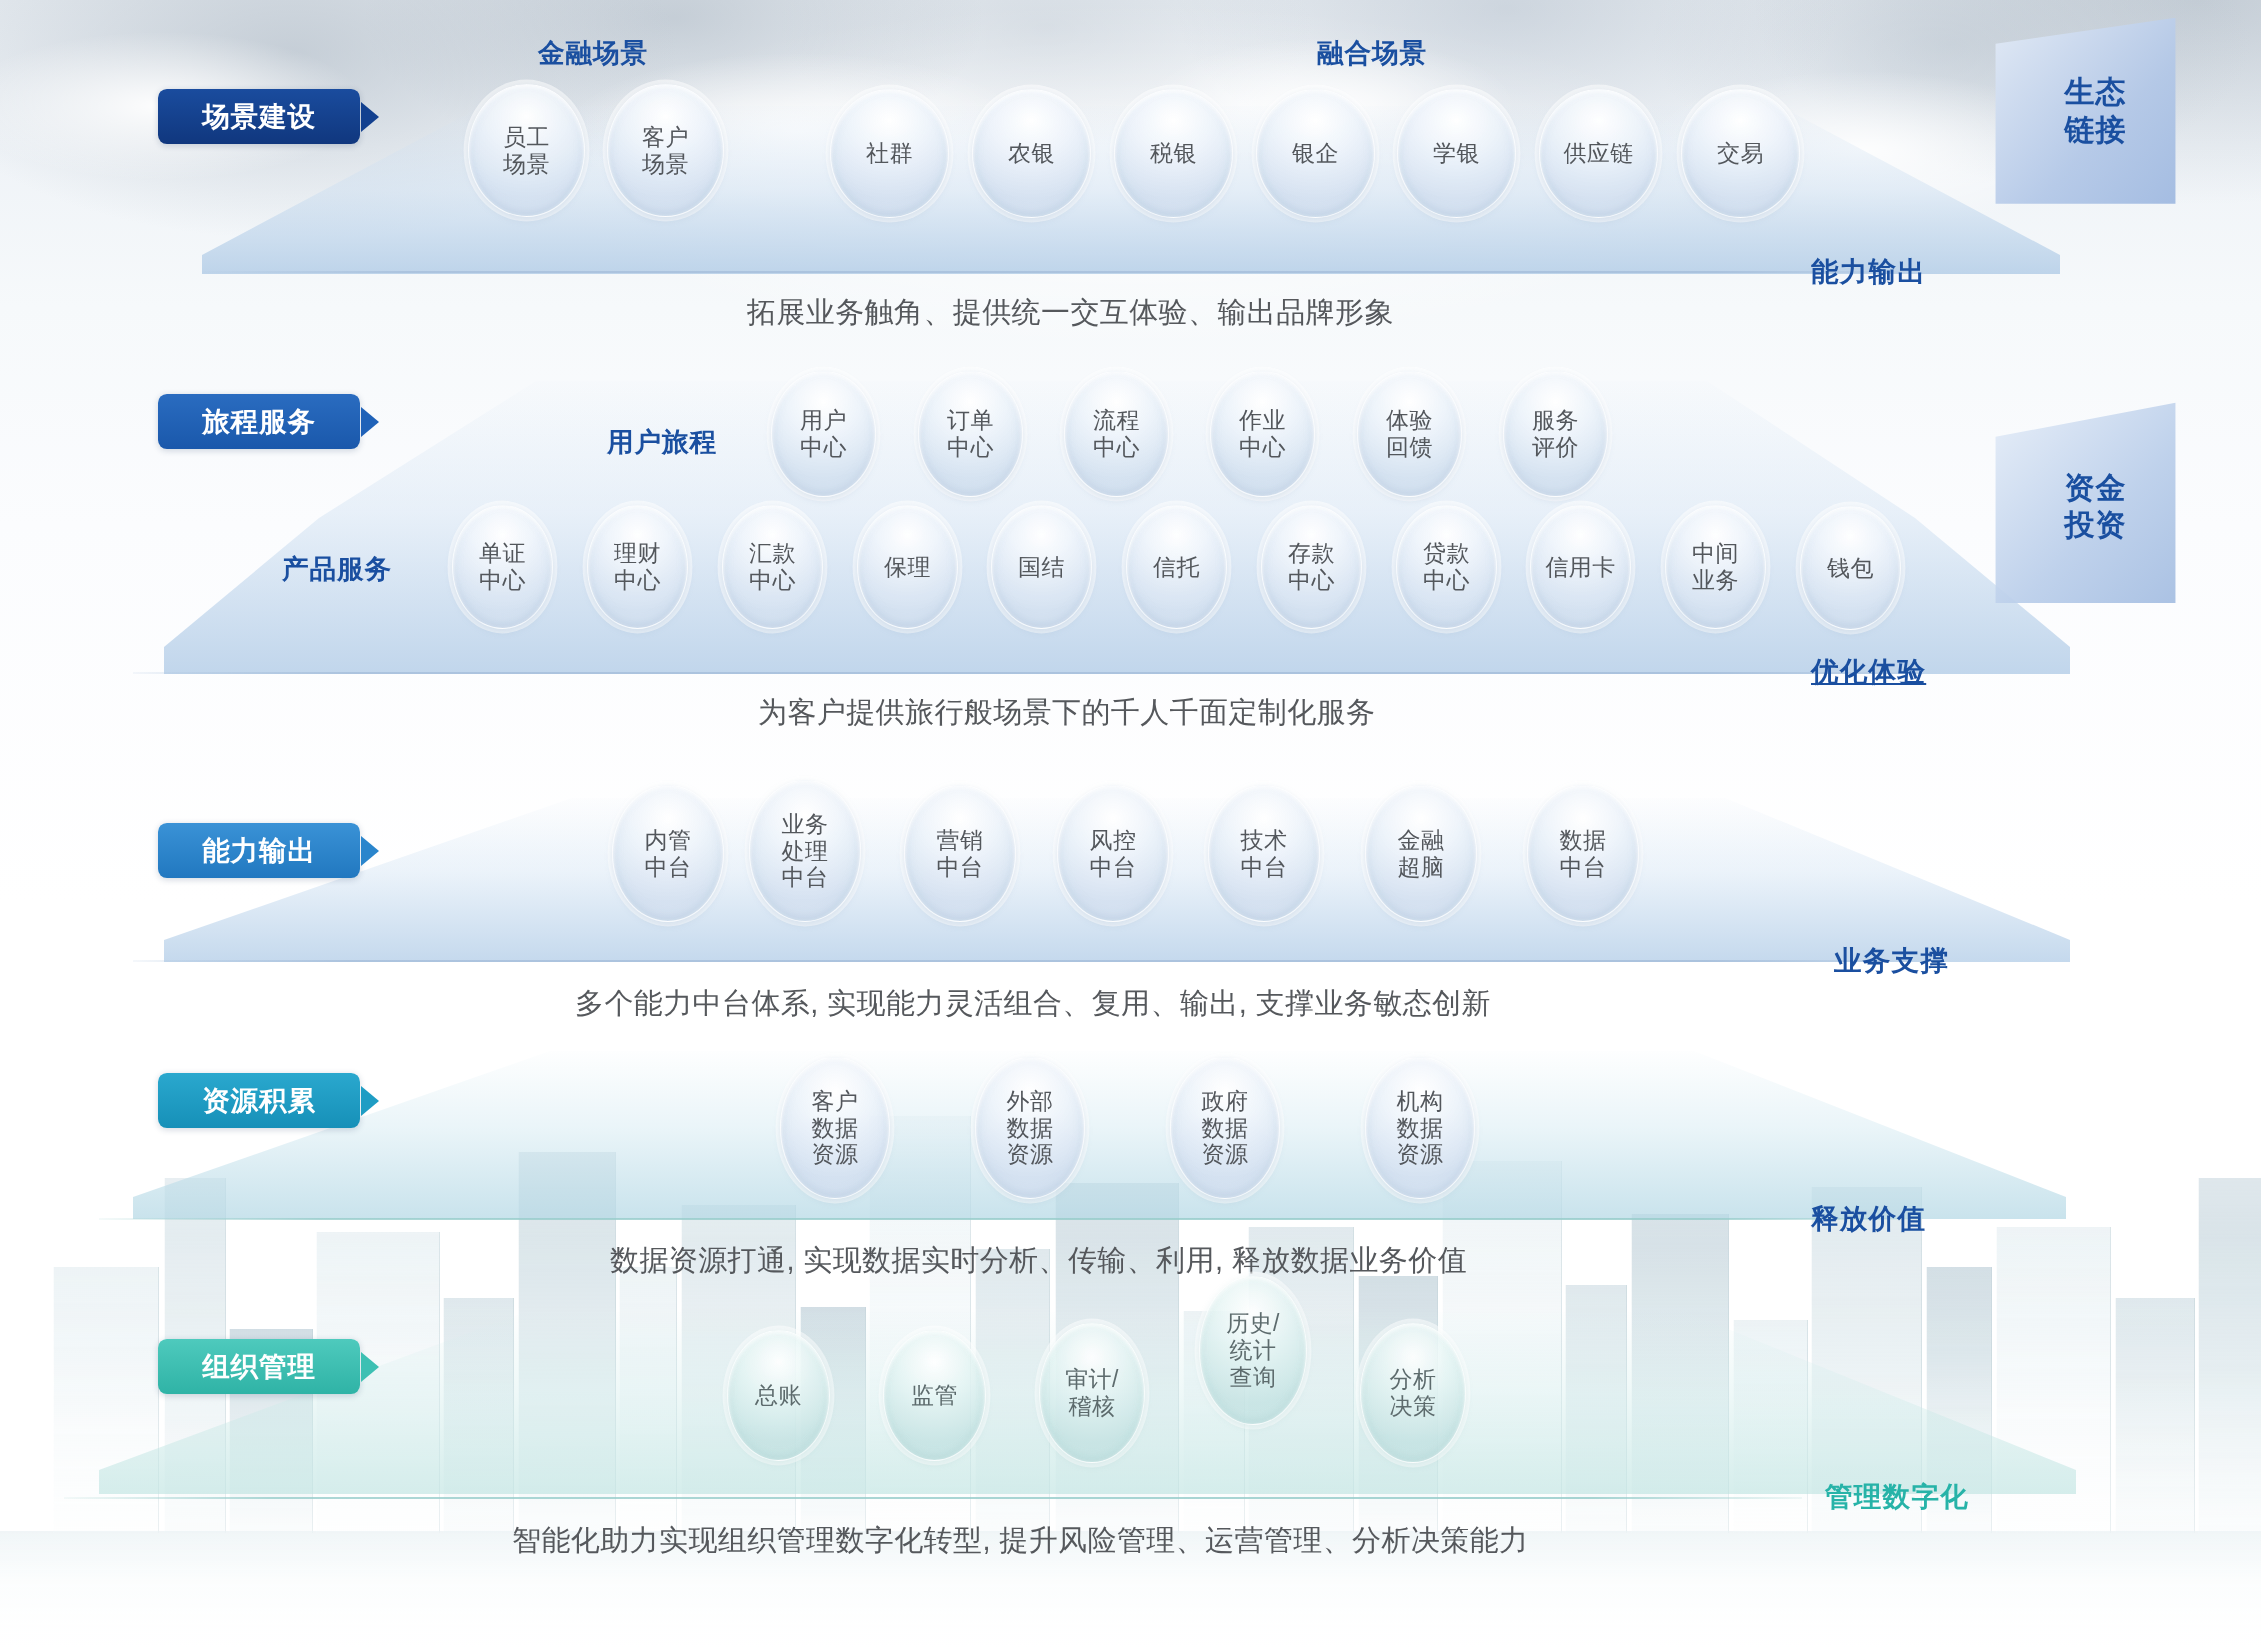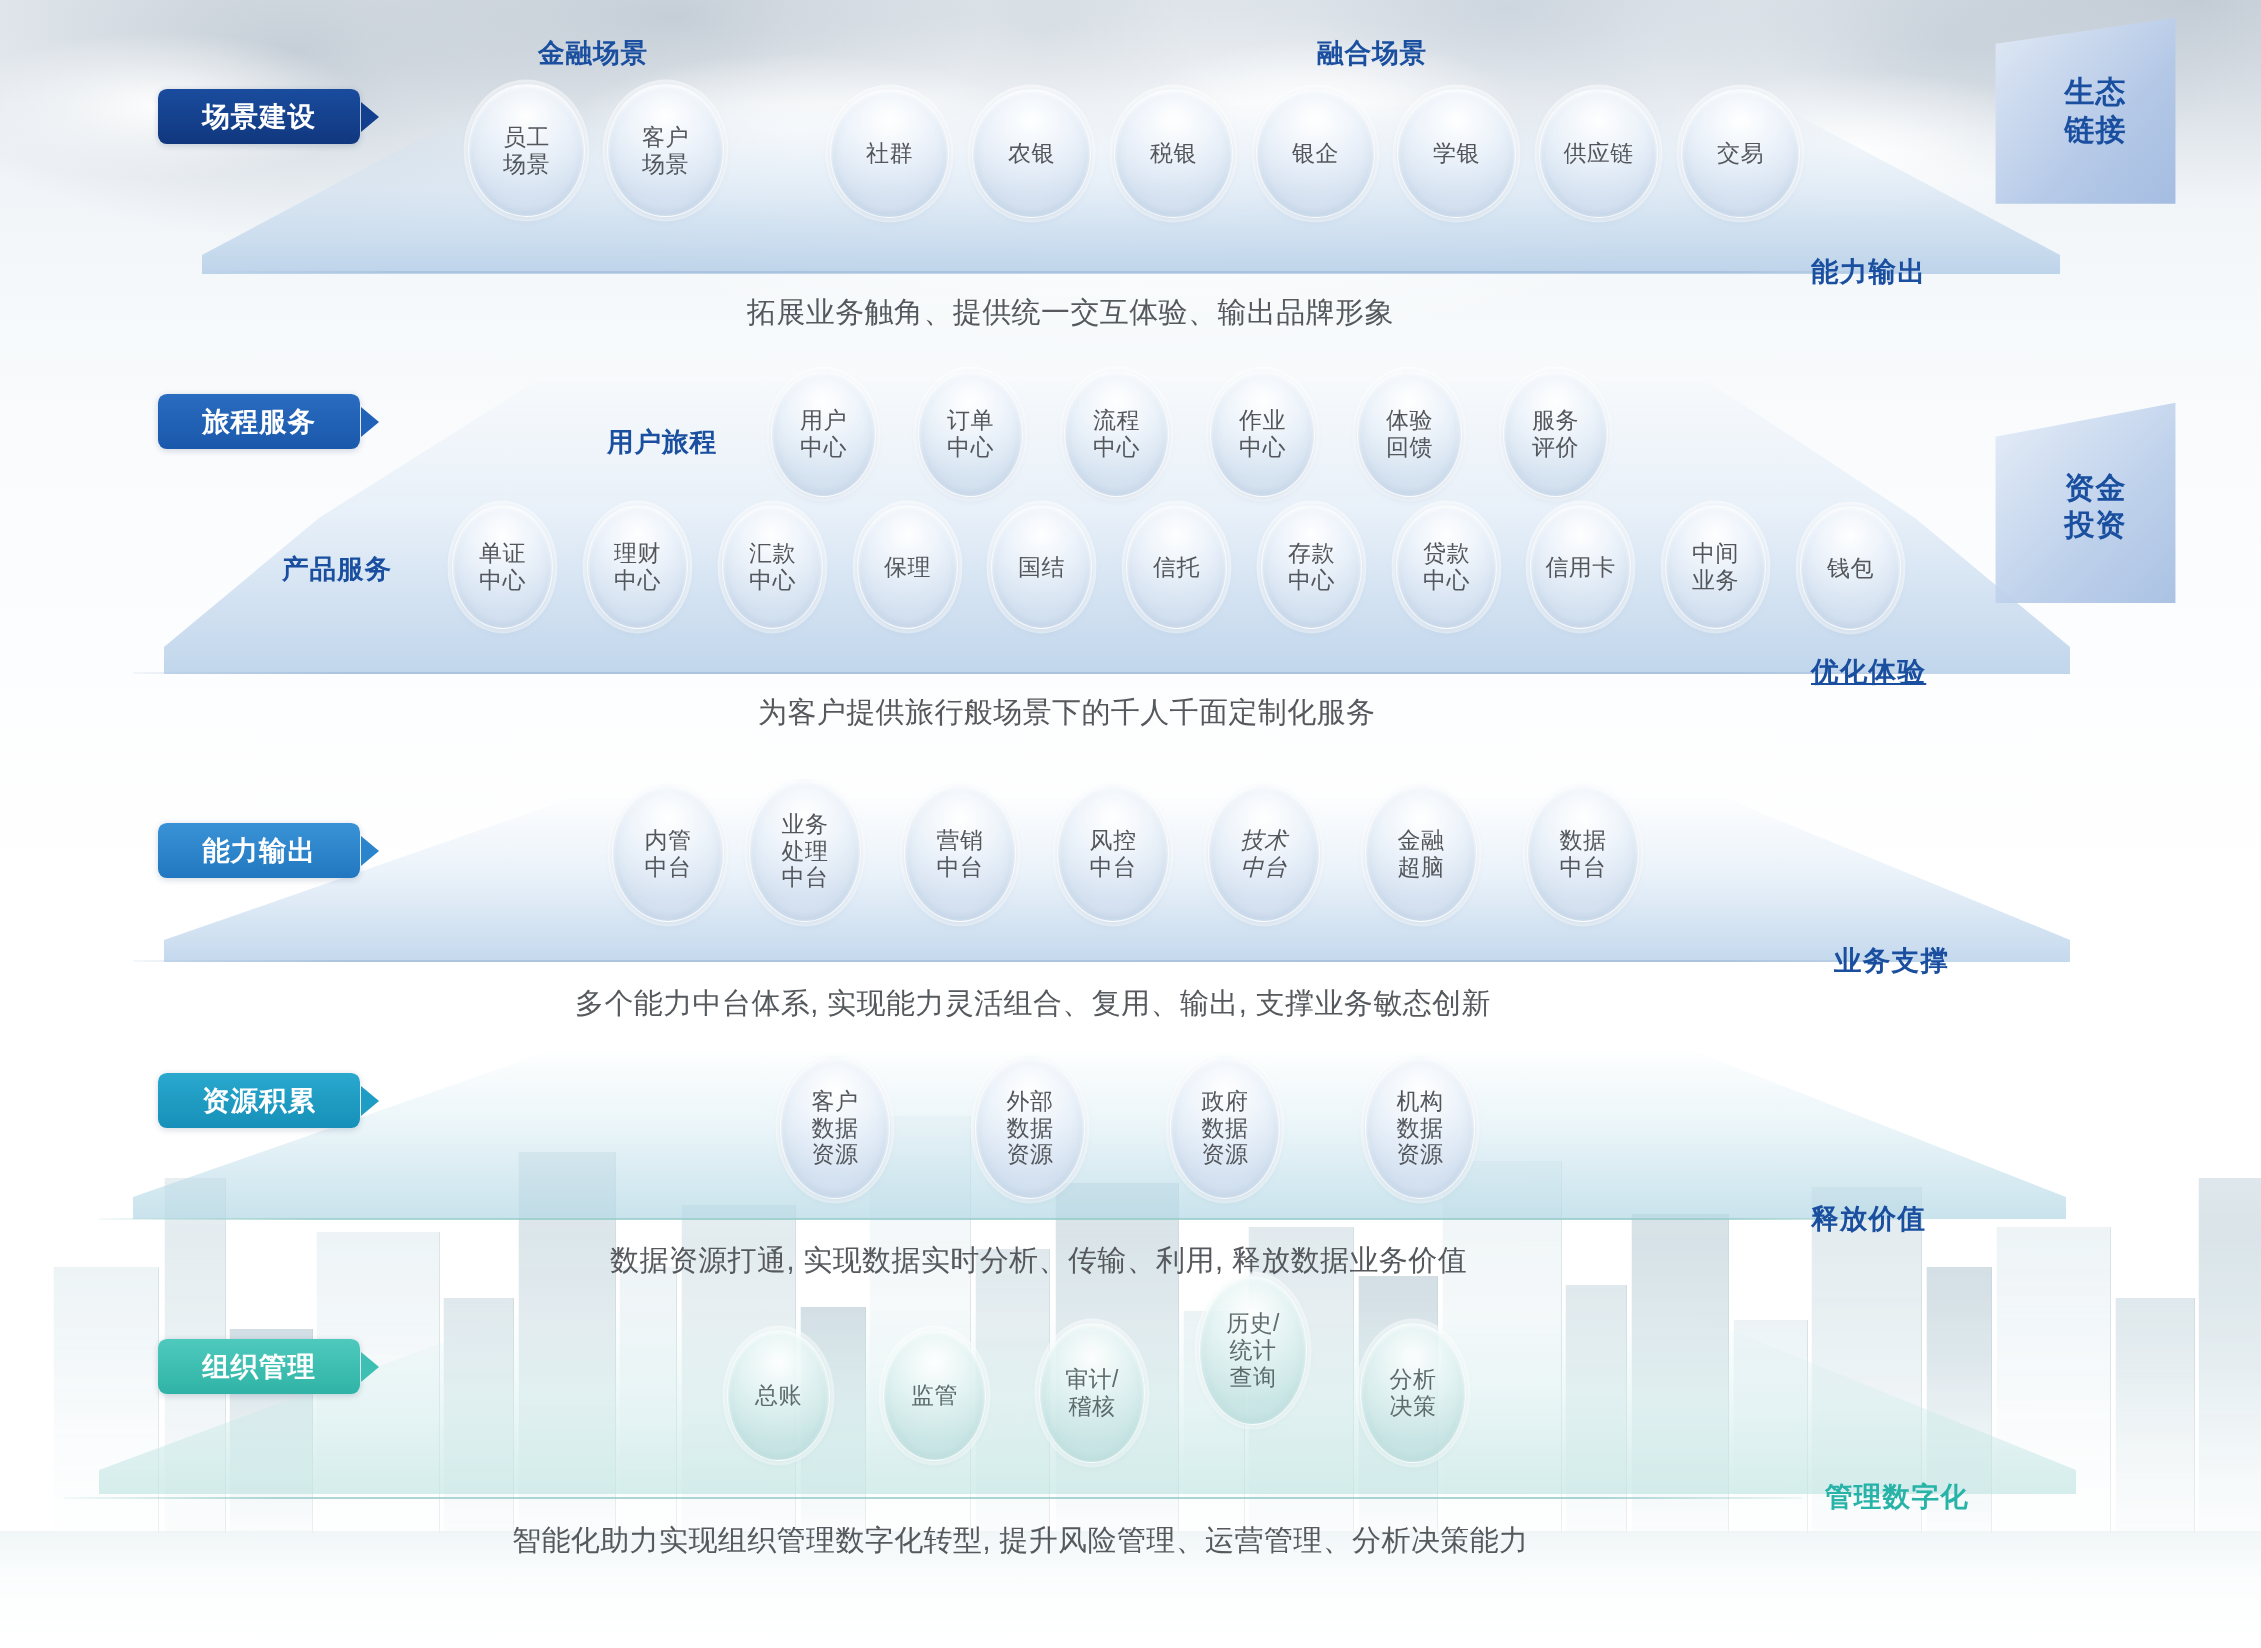--- a/index.html
+++ b/index.html
@@ -367,21 +367,21 @@
   <span>中台</span>
 </div>
 <div class="bub" style="left:904px; top:785px; width:112px; height:137px;">
   <span>营销</span>
   <span>中台</span>
 </div>
 <div class="bub" style="left:1057px; top:785px; width:112px; height:137px;">
   <span>风控</span>
   <span>中台</span>
 </div>
-<div class="bub" style="left:1208px; top:785px; width:112px; height:137px;font-style:italic;">
+<div class="bub" style="left:1208px; top:785px; width:112px; height:137px;">
   <span>技术</span>
   <span>中台</span>
 </div>
 <div class="bub" style="left:1365px; top:785px; width:112px; height:137px;">
   <span>金融</span>
   <span>超脑</span>
 </div>
 <div class="bub" style="left:1527px; top:785px; width:112px; height:137px;">
   <span>数据</span>
   <span>中台</span>

